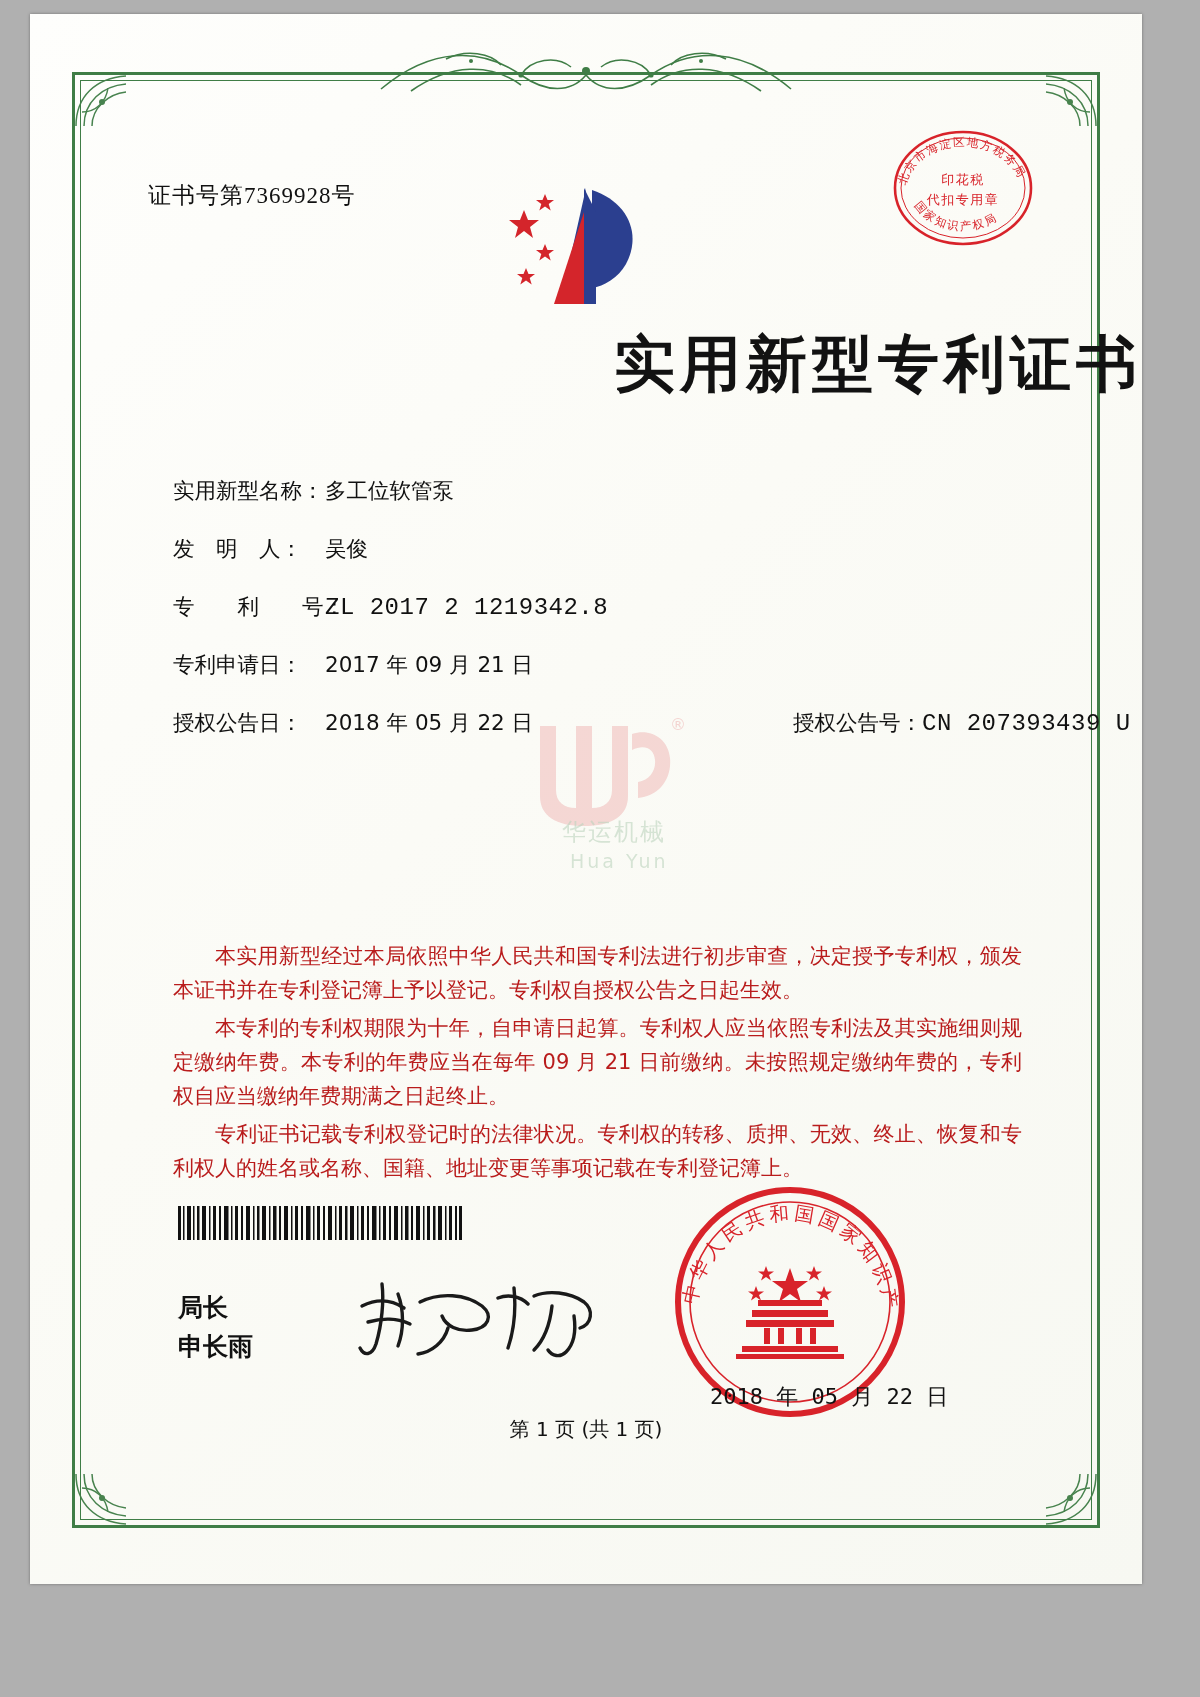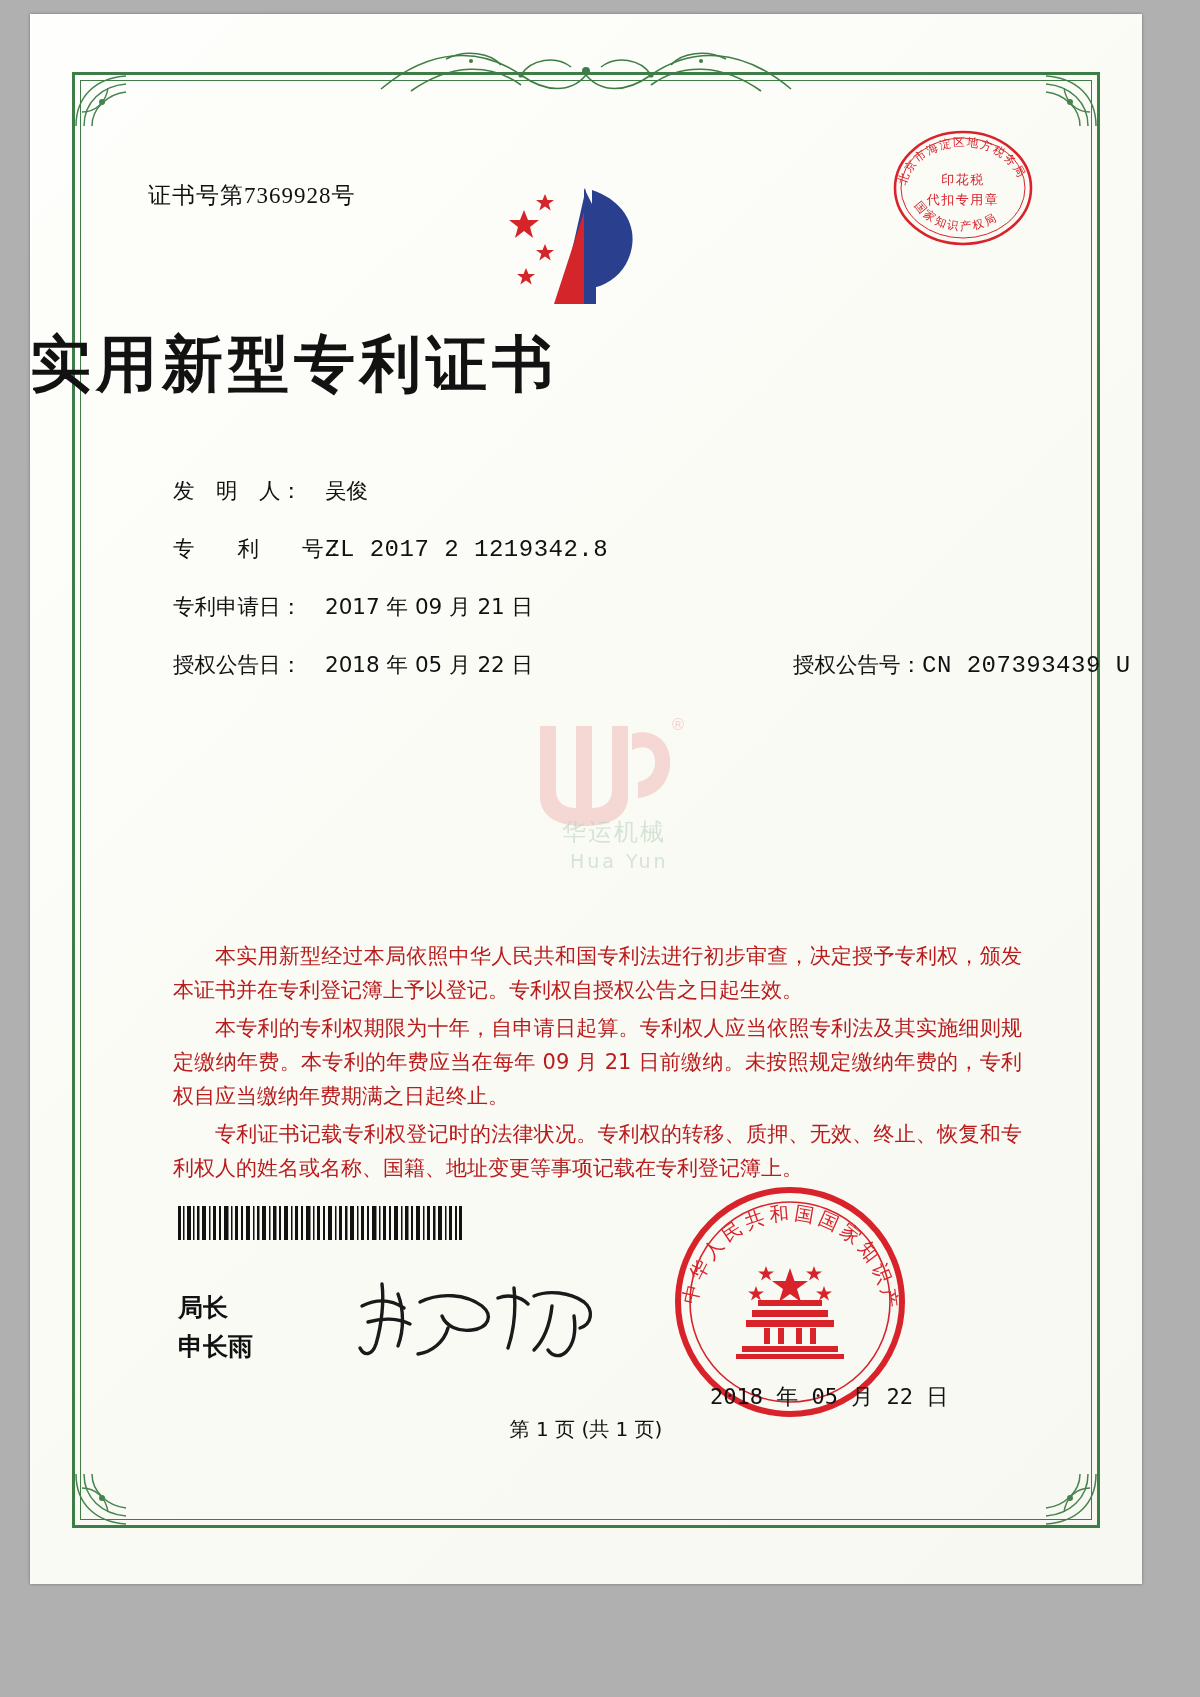--- a/index.html
+++ b/index.html
@@ -104,21 +104,21 @@
     right: 105px;
     top: 112px;
     width: 148px;
     height: 124px;
   }
 
   .title {
     position: absolute;
     left: 0; right: 0;
     top: 310px;
-    text-align: left;
+    text-align: right;
     font-size: 61px;
     font-weight: bold;
     letter-spacing: 5px;
     color: #121212;
     font-family: "DejaVu Sans", "Liberation Sans", sans-serif;
   }
 
   
   .fields {
     position: absolute;
@@ -335,20 +335,23 @@
         <textPath href="#taxArcBot" startOffset="13%">国家知识产权局</textPath>
       </text>
       <text x="74" y="58" text-anchor="middle" font-size="13" fill="#d8232a" font-family="'DejaVu Sans',sans-serif" letter-spacing="1.5">印花税</text>
       <text x="74" y="78" text-anchor="middle" font-size="13" fill="#d8232a" font-family="'DejaVu Sans',sans-serif" letter-spacing="1.5">代扣专用章</text>
     </svg>
 
     <div class="title">实用新型专利证书</div>
 
     <div class="fields">
 
+      <div class="field-row">
+        <span class="field-label lbl-w1">实用新型名称：</span><span class="field-value">多工位软管泵</span>
+      </div>
 
       <div class="field-row">
         <span class="field-label lbl-w1">发　明　人：</span><span class="field-value">吴俊</span>
       </div>
 
       <div class="field-row">
         <span class="field-label lbl-w1">专　　利　　号：</span><span class="field-value mono-val">ZL 2017 2 1219342.8</span>
       </div>
 
       <div class="field-row">

